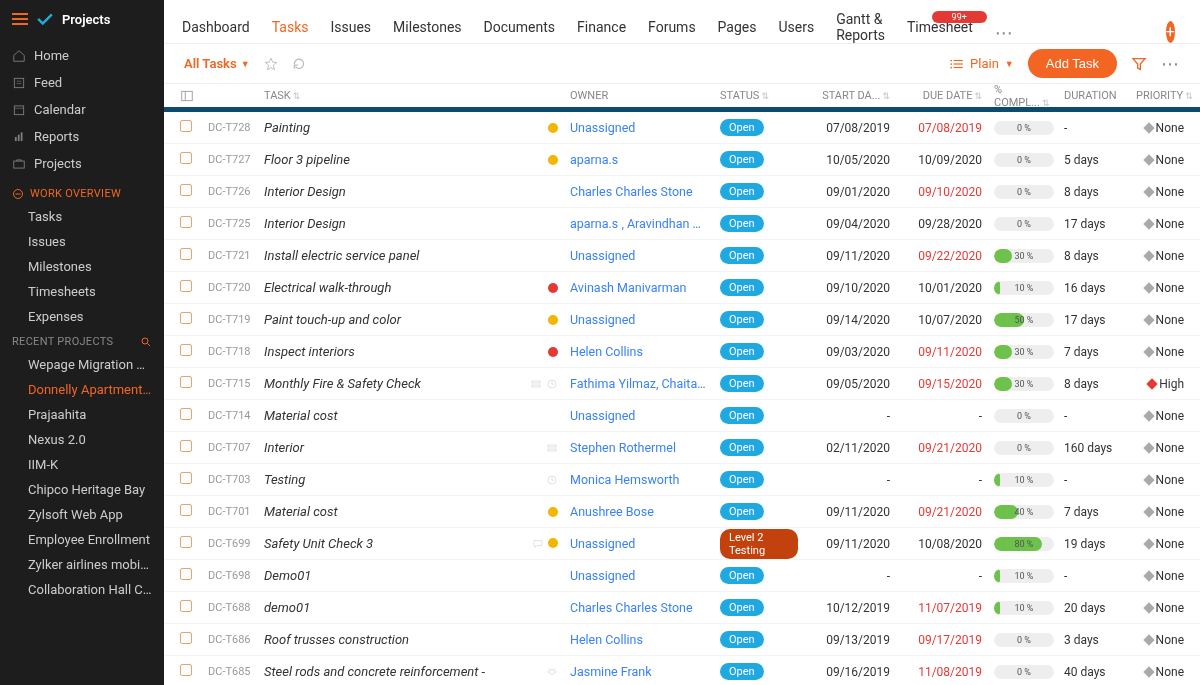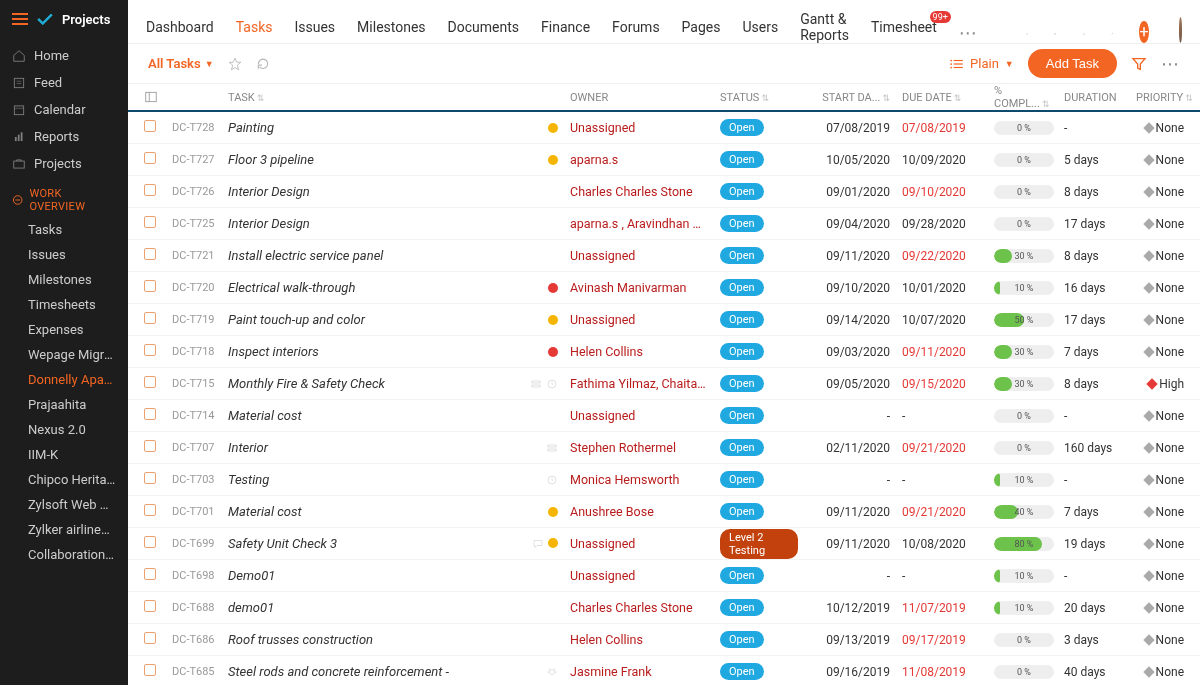--- a/index.html
+++ b/index.html
@@ -1,71 +1,71 @@
 <!DOCTYPE html>
 <html><head>
 <meta charset="utf-8">
 <style>
 * { box-sizing: border-box; margin: 0; padding: 0; }
 body { font-family: -apple-system, BlinkMacSystemFont, "Segoe UI", Roboto, sans-serif; font-size: 13px; color: #333; background: #fff; width: 1200px; height: 685px; overflow: hidden; }
 .app { display: flex; height: 685px; }
-.sidebar { width: 128px; background: #1d1d1d; color: #ccc; display: flex; flex-direction: column; font-size: 13px; }
+.sidebar { width: 164px; background: #1d1d1d; color: #ccc; display: flex; flex-direction: column; font-size: 13px; }
 .sb-header { display: flex; align-items: center; padding: 10px 12px; gap: 8px; }
 .hamburger { width: 16px; height: 12px; display: flex; flex-direction: column; justify-content: space-between; }
 .hamburger span { height: 2px; background: #f26522; }
 .logo-mark { width: 18px; height: 18px; }
 .sb-title { font-weight: 600; color: #fff; }
 .sb-section { padding: 4px 0; }
 .sb-item { display: flex; align-items: center; gap: 8px; padding: 6px 12px; cursor: pointer; }
 .sb-icon { width: 14px; height: 14px; opacity: .7; flex-shrink: 0; }
 .sb-group-title { font-size: 11px; color: #888; padding: 6px 12px 4px; display: flex; align-items: center; justify-content: space-between; letter-spacing: .3px; }
 .sb-group-title.orange { color: #f26522; }
 .sb-sub { padding: 5px 12px 5px 28px; cursor: pointer; white-space: nowrap; overflow: hidden; text-overflow: ellipsis; }
 .sb-sub.active { color: #f26522; }
 .main { flex: 1; display: flex; flex-direction: column; min-width: 0; }
 .topnav { height: 44px; border-bottom: 1px solid #eee; display: flex; align-items: flex-end; padding: 0 18px; gap: 22px; }
 .nav-item { font-size: 14px; color: #333; cursor: pointer; position: relative; }
 .nav-item.active { color: #f26522; }
-.nav-badge { position: absolute; top: -8px; right: -14px; background: #e53935; color: #fff; font-size: 9px; border-radius: 8px; padding: 1px 3px; }
+.nav-badge { position: absolute; top: -8px; right: -14px; background: #e53935; color: #fff; font-size: 9px; border-radius: 8px; padding: 1px 20px; }
 .nav-spacer { flex: 1; }
 .top-icon { width: 18px; height: 18px; cursor: pointer; opacity: .7; margin-left: 4px; }
 .top-icon.plus { width: 22px; height: 22px; background: #f26522; border-radius: 50%; display: flex; align-items: center; justify-content: center; color: #fff; font-size: 16px; line-height: 1; opacity: 1; }
 .avatar { width: 26px; height: 26px; border-radius: 50%; background: linear-gradient(135deg,#a0785a,#6f5240); margin-left: 8px; }
 .subbar { height: 40px; display: flex; align-items: center; padding: 0 20px; gap: 14px; border-bottom: 1px solid #f0f0f0; }
 .filter-tab { color: #f26522; font-weight: 600; display: flex; align-items: center; gap: 4px; cursor: pointer; }
 .sub-icon { width: 14px; height: 14px; opacity: .6; cursor: pointer; }
 .sub-spacer { flex: 1; }
 .view-plain { color: #f26522; display: flex; align-items: center; gap: 6px; cursor: pointer; }
 .add-task-btn { background: #f26522; color: #fff; border: none; border-radius: 16px; padding: 7px 18px; font-size: 13px; cursor: pointer; }
 .funnel-icon { width: 16px; height: 16px; cursor: pointer; }
 .more-dots { font-size: 18px; color: #888; cursor: pointer; letter-spacing: 1px; }
 .table-wrap { flex: 1; overflow: auto; }
-.thead { display: flex; height: 28px; align-items: center; font-size: 11px; color: #888; padding: 0 10px; border-bottom: 2px solid #0c4a6e; }
+.thead { display: flex; height: 28px; align-items: center; font-size: 11px; color: #888; padding: 0 10px; border-bottom: 5px solid #0c4a6e; }
 .col { padding: 0 6px; }
 .col-check { width: 28px; }
 .col-id { width: 56px; text-align: left; }
 .col-task { flex: 1.6; }
 .col-icons { width: 44px; display: flex; justify-content: flex-end; gap: 4px; }
 .col-owner { width: 150px; }
 .col-status { width: 90px; }
 .col-start { width: 92px; text-align: right; }
-.col-due { width: 92px; }
+.col-due { width: 92px; text-align: right;}
 .col-comp { width: 70px; }
 .col-dur { width: 72px; }
 .col-pri { width: 60px; text-align: right;}
 .sort-arrow { font-size: 9px; opacity: .5; margin-left: 2px; }
 .trow { display: flex; align-items: center; height: 32px; padding: 0 10px; border-bottom: 1px solid #f3f3f3; }
 .chk { width: 12px; height: 12px; border: 1.3px solid #f0a070; border-radius: 2px; display: inline-block; }
 .tid { font-size: 11px; color: #999; }
 .tname { color: #333; white-space: nowrap; overflow: hidden; text-overflow: ellipsis; font-style: italic; }
 .row-dot { width: 10px; height: 10px; border-radius: 50%; display: inline-block; }
 .dot-yellow { background: #f5b400; }
 .dot-red { background: #e53935; }
 .sm-icon { width: 12px; height: 12px; opacity: .5; }
-.owner { color: #b91c1c; white-space: nowrap; overflow: hidden; text-overflow: ellipsis; font-size: 12.5px; }
+.owner { color: #3b82f6; white-space: nowrap; overflow: hidden; text-overflow: ellipsis; font-size: 12.5px; }
 .status-pill { display: inline-block; background: #20a8e0; color: #fff; font-size: 11px; border-radius: 10px; padding: 2px 9px; }
 .status-pill.testing { background: #c2410c; }
 .date { font-size: 12px; }
 .date.red { color: #e53935; }
 .progress { width: 60px; height: 14px; background: #eee; border-radius: 8px; position: relative; overflow: hidden; }
 .prog-fill { height: 100%; background: #6cc24a; border-radius: 8px; }
 .prog-txt { position: absolute; inset: 0; display: flex; align-items: center; justify-content: center; font-size: 9px; color: #555; }
 .dur { font-size: 12px; }
 .pri { display: flex; align-items: center; gap: 3px; font-size: 12px; justify-content: flex-end; }
 .diamond { width: 8px; height: 8px; background: #aaa; transform: rotate(45deg); }
@@ -136,28 +136,36 @@
           <span>WORK OVERVIEW</span>
         </span>
     </div>
     <div id="sb-work">
         <div class="sb-sub">Tasks</div>
         <div class="sb-sub">Issues</div>
         <div class="sb-sub">Milestones</div>
         <div class="sb-sub">Timesheets</div>
         <div class="sb-sub">Expenses</div>
       </div>
+    <div class="sb-group-title">
+      <span>RECENT PROJECTS</span>
+      <svg width="12" height="12" viewBox="0 0 24 24">
+          <circle cx="10" cy="10" r="6" fill="none" stroke="#f26522" stroke-width="2"></circle>
+          <line x1="15" y1="15" x2="20" y2="20" stroke="#f26522" stroke-width="2"></line>
+        </svg>
+    </div>
     <div id="sb-recent">
         <div class="sb-sub ">Wepage Migration Pha</div>
         <div class="sb-sub active">Donnelly Apartments C</div>
         <div class="sb-sub ">Prajaahita</div>
         <div class="sb-sub ">Nexus 2.0</div>
         <div class="sb-sub ">IIM-K</div>
         <div class="sb-sub ">Chipco Heritage Bay</div>
         <div class="sb-sub ">Zylsoft Web App</div>
+        <div class="sb-sub ">Employee Enrollment</div>
         <div class="sb-sub ">Zylker airlines mobile ap</div>
         <div class="sb-sub ">Collaboration Hall Cons</div>
       </div>
   </div>
 
   <div class="main">
     <div class="topnav">
       <div id="nav-items" style="display:flex;gap:22px;align-items:center;">
           <span class="nav-item ">Dashboard</span>
           <span class="nav-item active">Tasks</span>

